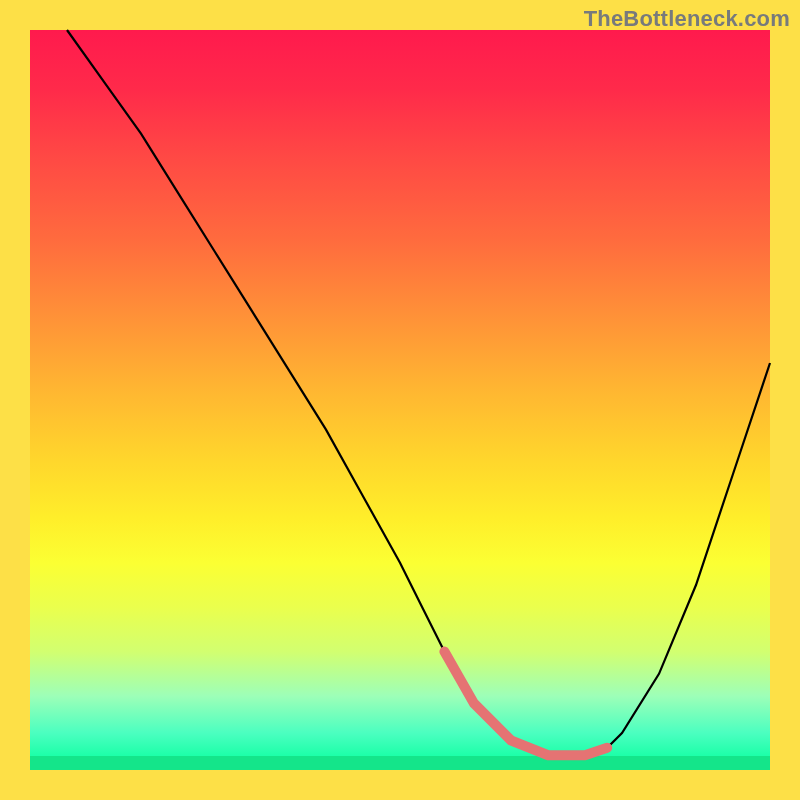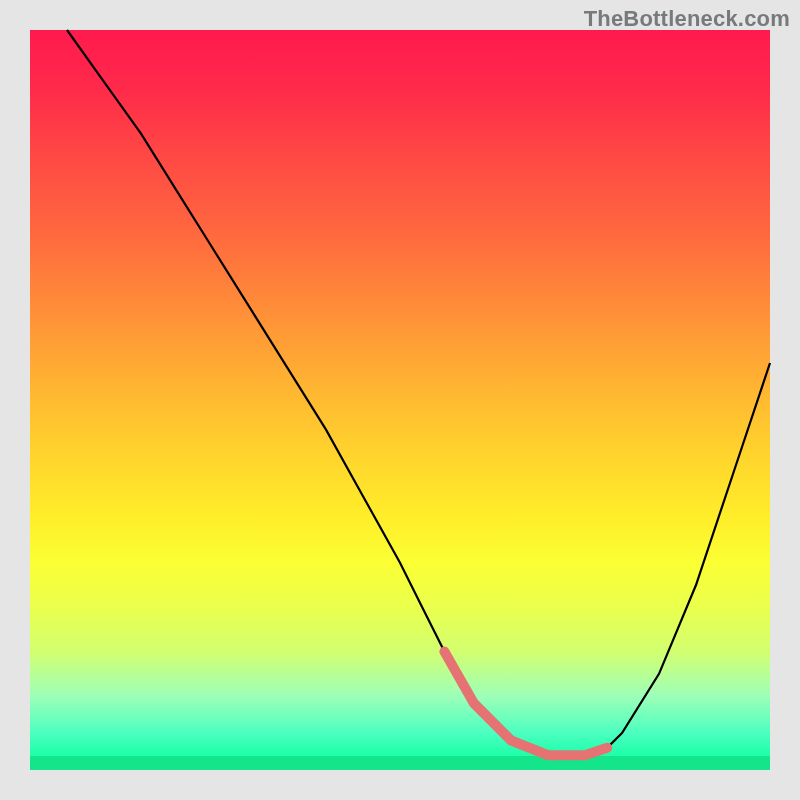--- a/index.html
+++ b/index.html
@@ -8,21 +8,21 @@
     width: 800px;
     height: 800px;
     background: #000;
     overflow: hidden;
     font-family: Arial, Helvetica, sans-serif;
   }
   .frame {
     position: relative;
     width: 800px;
     height: 800px;
-    background: #e5e5e5;
+    background: #fde047;
   }
   .watermark {
     position: absolute;
     top: 6px;
     right: 10px;
     color: #777a7c;
     font-size: 22px;
     font-weight: 600;
     letter-spacing: 0.2px;
     user-select: none;

